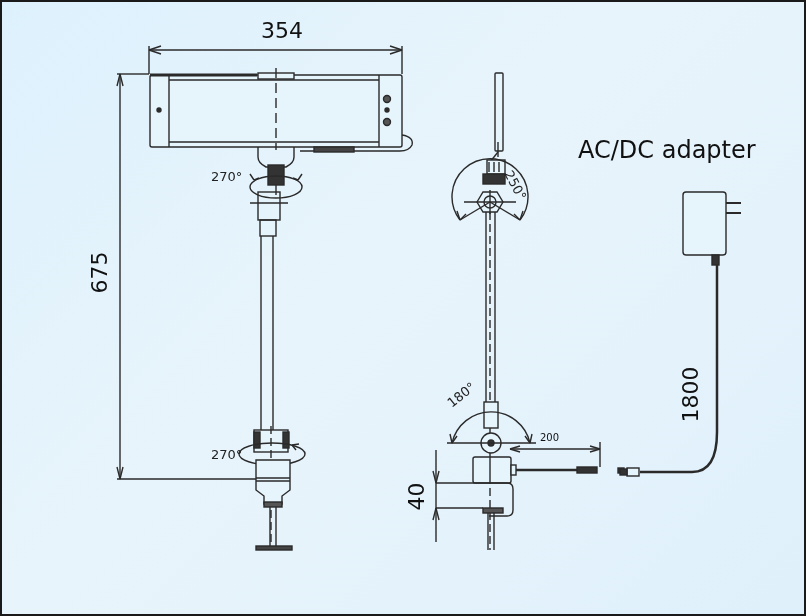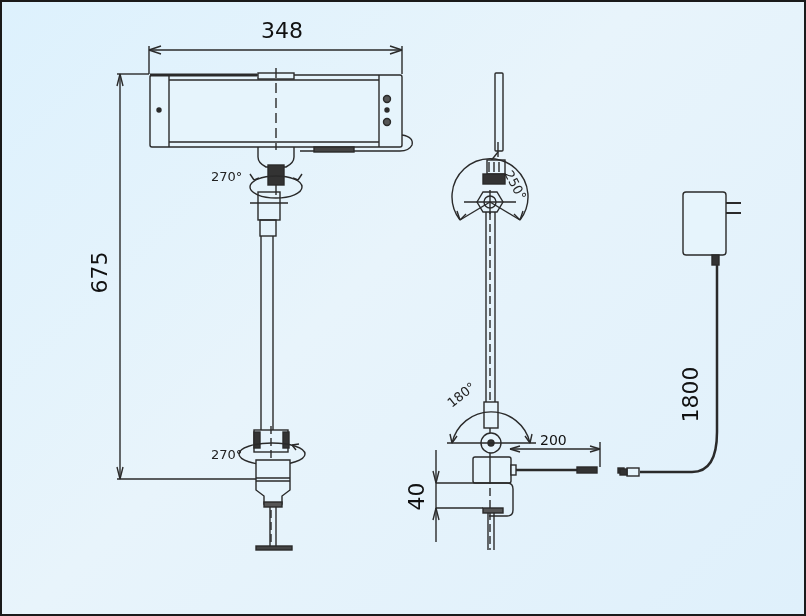--- a/index.html
+++ b/index.html
@@ -9,21 +9,21 @@
       box-sizing: border-box; border: 2px solid #1a1a1a;
       background: linear-gradient(135deg, #ddf1fd 0%, #e8f4fb 45%, #dff0fb 100%);
       overflow: hidden;
     }
     svg { position: absolute; left: 0; top: 0; }
     .txt { position: absolute; color: #111; font-family: "DejaVu Sans", sans-serif; white-space: nowrap; }
     .dim-top { left: 259px; top: 16px; font-size: 22px; }
     .dim-height { left: 76px; top: 258px; font-size: 22px; transform: rotate(-90deg); transform-origin: center; }
     .dim-40 { left: 400px; top: 482px; font-size: 22px; transform: rotate(-90deg); transform-origin: center; }
     .dim-1800 { left: 660px; top: 380px; font-size: 22px; transform: rotate(-90deg); transform-origin: center; }
-    .dim-200 { left: 538px; top: 430px; font-size: 14px; }
+    .dim-200 { left: 538px; top: 430px; font-size: 10px; }
     .ang { font-size: 13px; color: #222; }
     .ang-top-left { left: 209px; top: 167px; }
     .ang-bottom-left { left: 209px; top: 445px; }
     .ang-250 { left: 506px; top: 162px; transform: rotate(62deg); transform-origin: left center; }
     .ang-180 { left: 447px; top: 395px; transform: rotate(-38deg); transform-origin: left center; }
     .adapter-label { left: 576px; top: 134px; font-size: 24px; color: #111; }
     .model { left: 32px; top: 556px; font-size: 32px; letter-spacing: 0.5px; color: #111; }
   </style>
 </head>
 <body>
@@ -153,22 +153,23 @@
       <rect x="681" y="190" width="43" height="63" rx="3" fill="#e6f4fc"></rect>
       <line x1="724" y1="201" x2="739" y2="201" stroke-width="2"></line>
       <line x1="724" y1="211" x2="739" y2="211" stroke-width="2"></line>
       <rect x="710" y="253" width="7" height="10" fill="#333"></rect>
       <path d="M715 263 L715 430 Q715 470 690 470 L638 470" stroke-width="2.5"></path>
       <rect x="625" y="466" width="12" height="8" fill="#e6f4fc"></rect>
       <rect x="618" y="467" width="7" height="6" fill="#333"></rect>
     </g>
   </svg>
 
-  <span class="txt dim-top">348</span>
+  <span class="txt dim-top">354</span>
   <span class="txt dim-height">675</span>
   <span class="txt ang ang-top-left">270°</span>
   <span class="txt ang ang-bottom-left">270°</span>
   <span class="txt ang ang-250">250°</span>
   <span class="txt ang ang-180">180°</span>
   <span class="txt dim-200">200</span>
   <span class="txt dim-40">40</span>
+  <span class="txt adapter-label">AC/DC adapter</span>
   <span class="txt dim-1800">1800</span>
 </div>
 
 </body></html>

